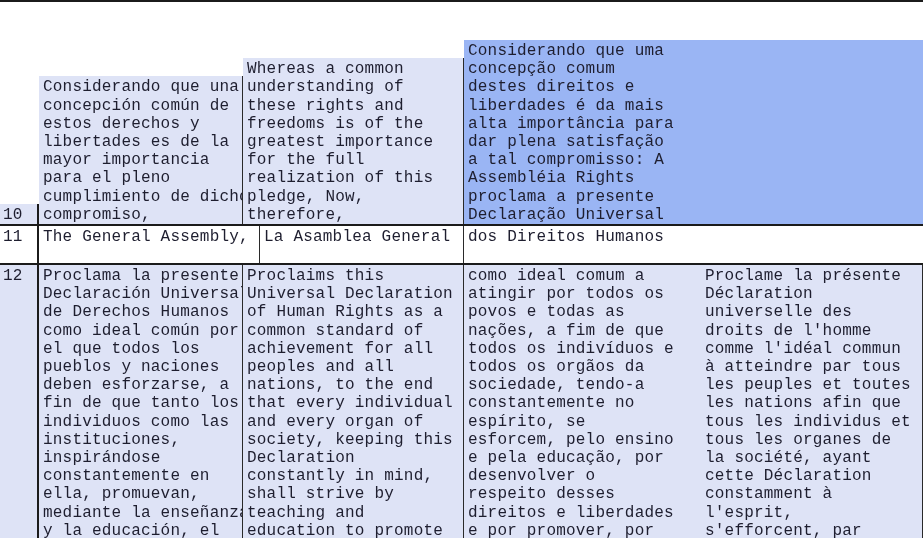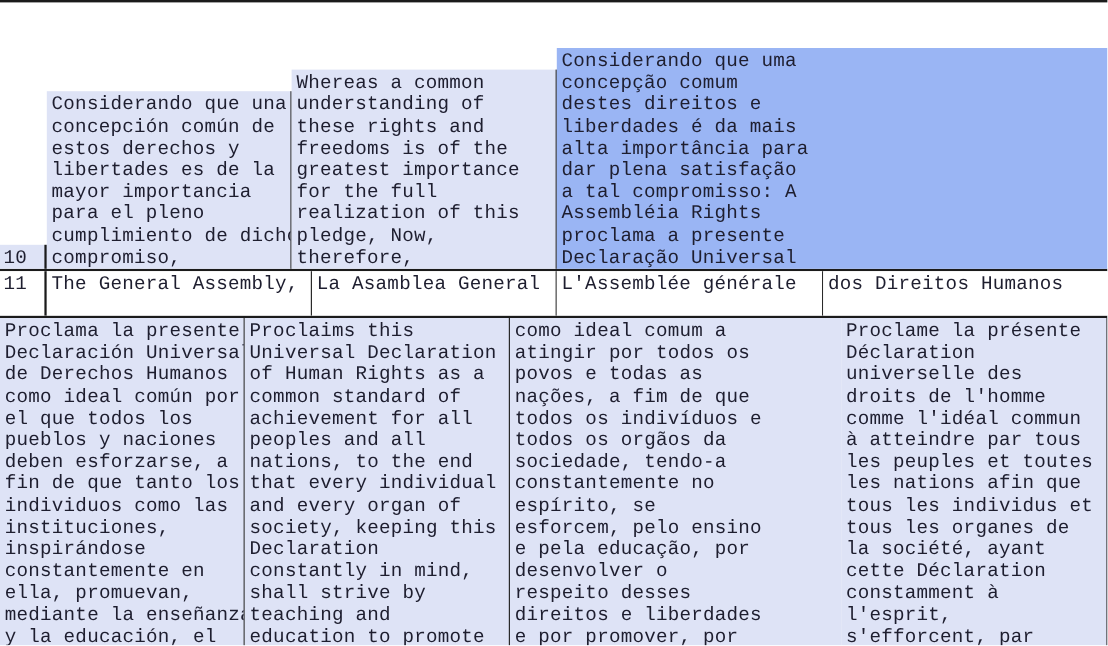--- a/index.html
+++ b/index.html
@@ -84,25 +84,25 @@
 a tal compromisso: A
 Assembléia Rights
 proclama a presente
 Declaração Universal</div>
   </div>
 
   <div class="row r11">
     <div class="cell num bg-plain">11</div>
     <div class="cell c-en bg-plain">The General Assembly,</div>
     <div class="cell c-es bg-plain">La Asamblea General</div>
-    <div class="cell c-fr bg-plain">L'Assemblée générale</div>
     <div class="cell c-pt bg-plain">dos Direitos Humanos</div>
   </div>
 
   <div class="row r12">
+    <div class="cell num bg-alt">12</div>
     <div class="cell c-es bg-alt">Proclama la presente
 Declaración Universal
 de Derechos Humanos
 como ideal común por
 el que todos los
 pueblos y naciones
 deben esforzarse, a
 fin de que tanto los
 individuos como las
 instituciones,

